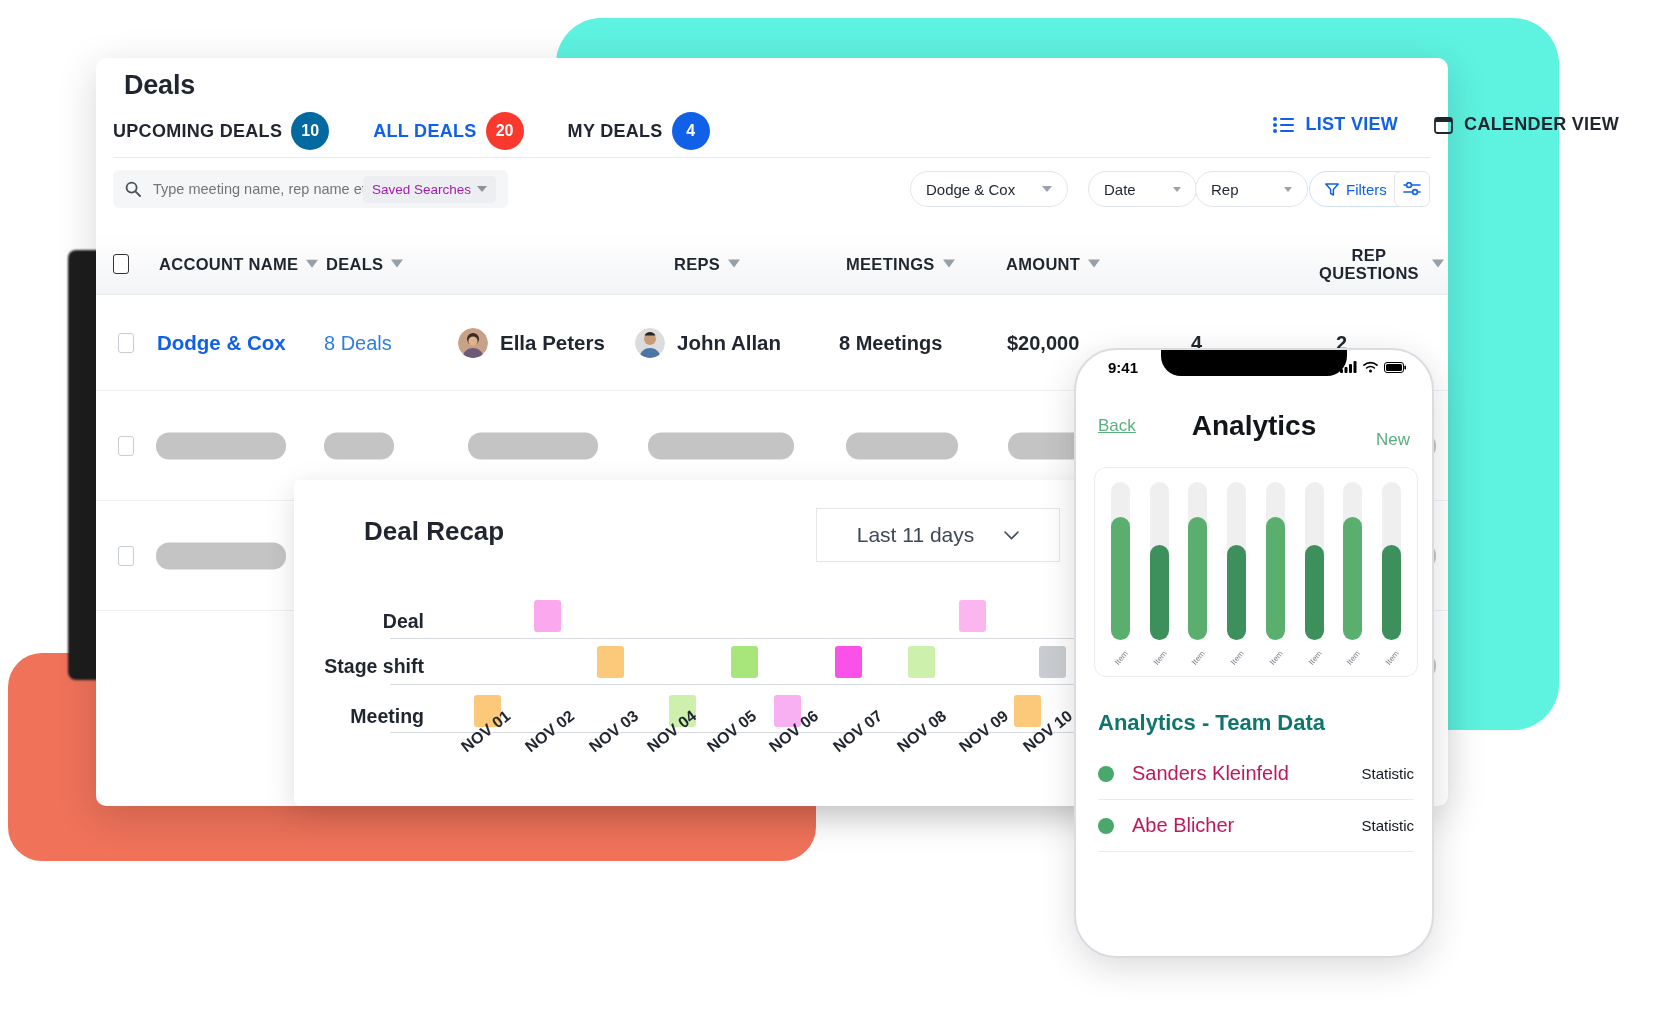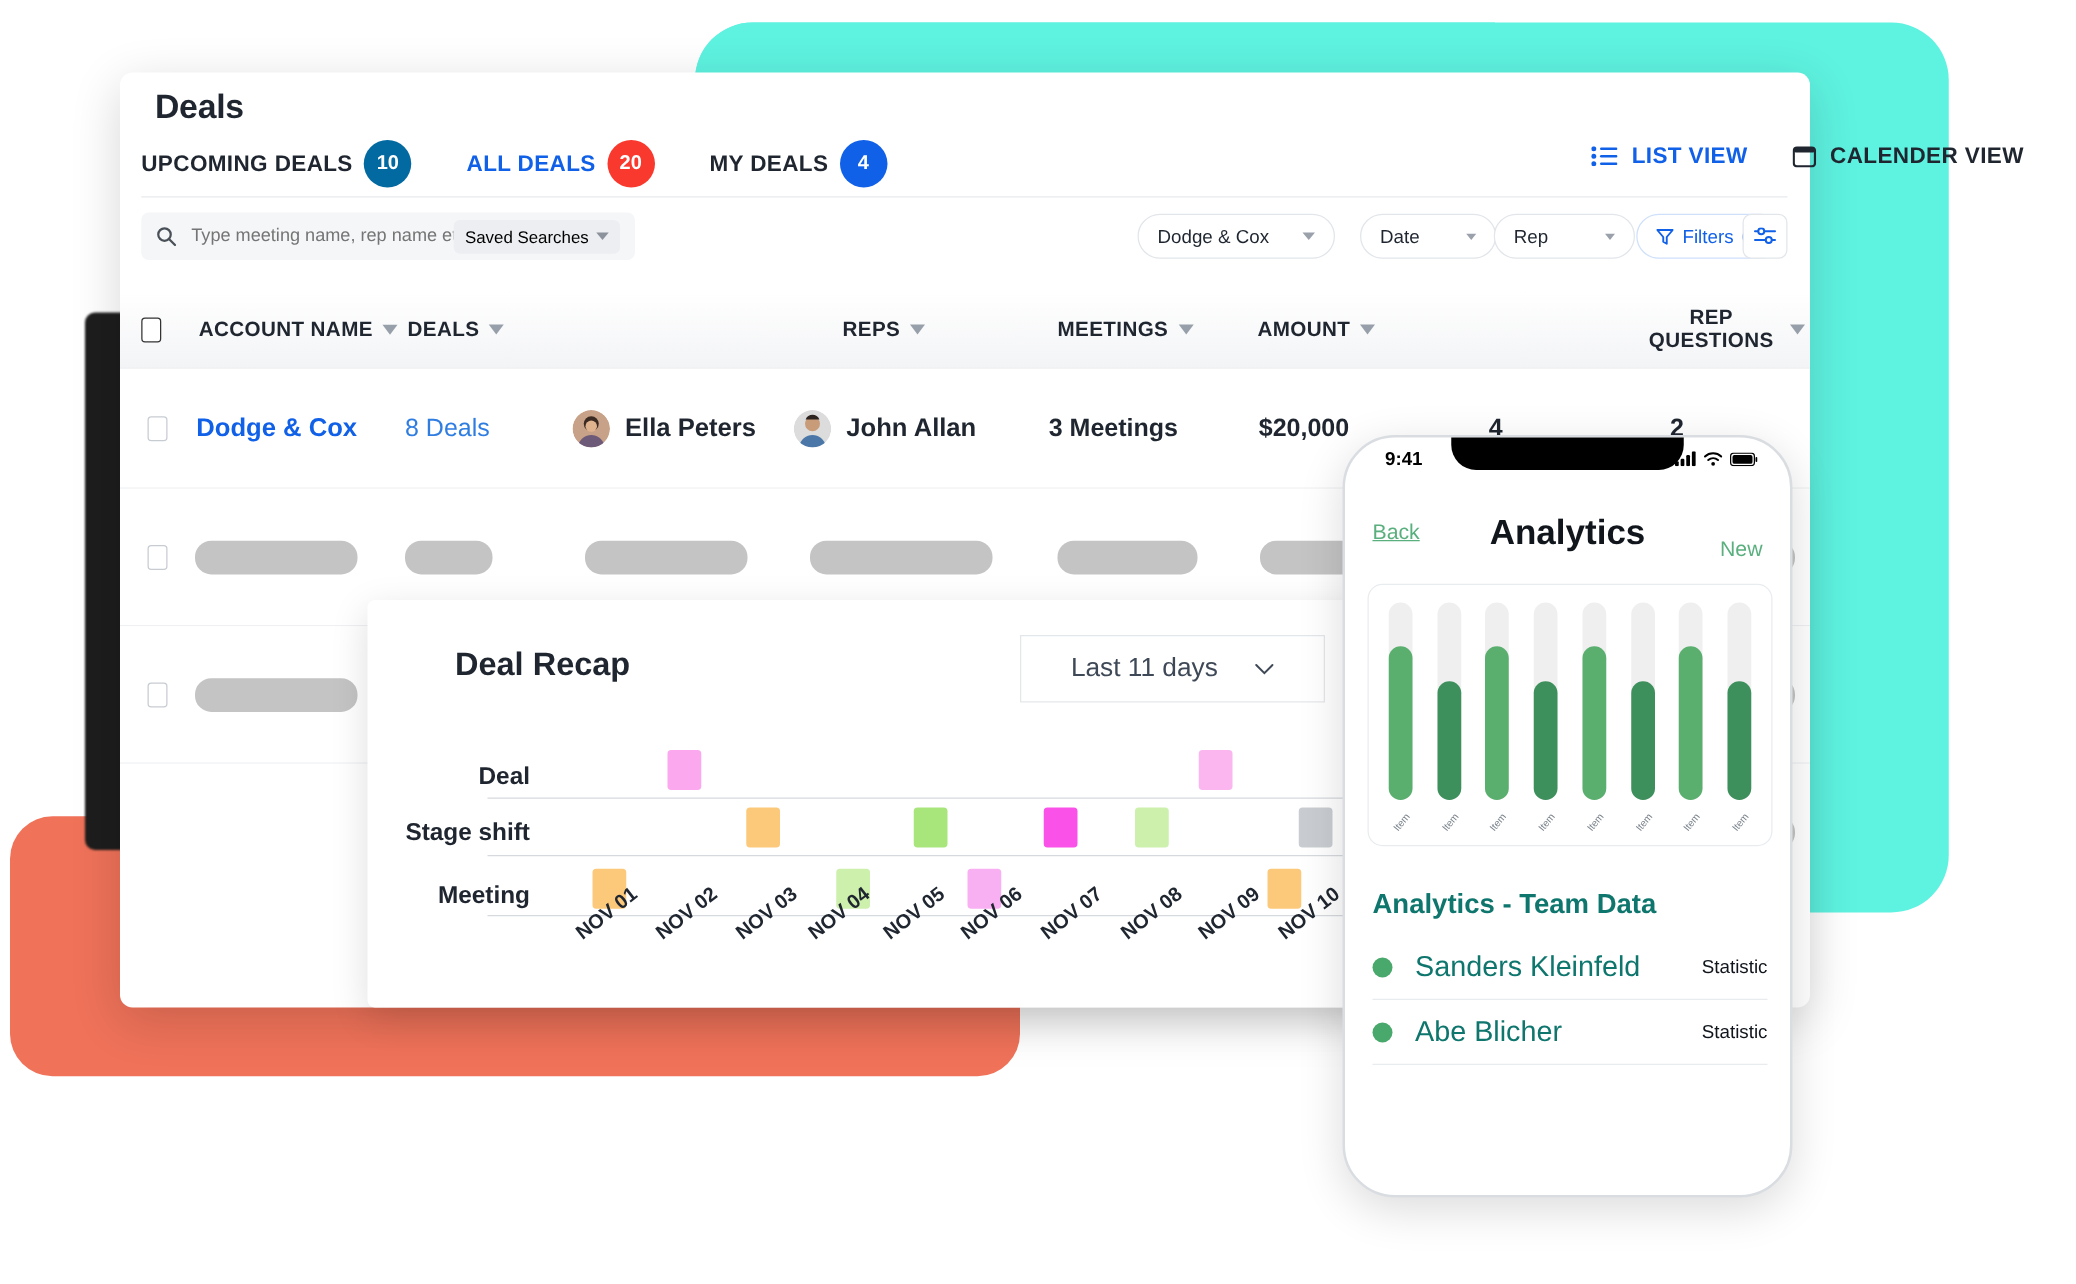--- a/index.html
+++ b/index.html
@@ -71,21 +71,21 @@
     position:absolute; left:0; top:0; width:395px; height:38px;
     background:#f5f6f8; border-radius:6px; display:flex; align-items:center; padding:0 12px;
   }
   .search-ico { width:16px; height:16px; margin-right:12px; flex:none; }
   .search-input {
     border:none; background:transparent; outline:none; flex:1;
     font-family:"Liberation Sans", sans-serif; font-size:14.5px; color:#9aa1ab;
   }
   .saved-btn {
     background:#eceef1; border-radius:5px; height:27px; padding:0 9px;
-    display:flex; align-items:center; gap:6px; font-size:13.5px; color:#000000; cursor:pointer;
+    display:flex; align-items:center; gap:6px; font-size:13.5px; color:#a21caf; cursor:pointer;
   }
   .caret-s { width:0;height:0;border-left:5px solid transparent;border-right:5px solid transparent;border-top:6px solid #8b929b; }
 
   .pill {
     position:absolute; top:1px; height:36px; border:1px solid #e2e6ea; border-radius:19px;
     background:#fff; display:flex; align-items:center; gap:9px; padding:0 15px;
     font-size:15px; color:#1f2630; cursor:pointer; white-space:nowrap;
   }
   .pill .muted { color:#8d949d; }
   .caret-p { width:0;height:0;border-left:5px solid transparent;border-right:5px solid transparent;border-top:6px solid #9aa1ab; }
@@ -177,21 +177,21 @@
   .bfill { position:relative; width:19px; border-radius:10px; }
   .bitem {
     position:absolute; left:2px; bottom:-30px; font-size:8px; color:#7b838c;
     transform:rotate(-50deg); transform-origin:left top; white-space:nowrap;
   }
 
   .ph-sec { position:absolute; left:22px; top:360px; font-size:22px; font-weight:600; color:#0f766e; }
   .ph-list { position:absolute; left:22px; top:398px; width:316px; }
   .ph-item { height:52px; display:flex; align-items:center; border-bottom:1px solid #e9ecef; }
   .dot { width:16px; height:16px; border-radius:50%; background:#49a86b; margin-right:18px; flex:none; }
-  .ph-name { font-size:23px; color:#0f766e; }
+  .ph-name { font-size:20px; color:#be185d; }
   .ph-stat { margin-left:auto; font-size:15px; color:#11161c; }
 </style>
 </head>
 <body>
 
 <div id="stage">
 
   <div class="blob-teal"></div>
   <div class="blob-teal-notch"></div>
   <div class="blob-coral"></div>
@@ -343,21 +343,21 @@
         <svg viewBox="0 0 30 30" width="30" height="30">
           <circle cx="15" cy="15" r="15" fill="#dcdcdc"></circle>
           <circle cx="15" cy="11" r="6" fill="#c89c78"></circle>
           <path d="M9.5 7.5a6 6 0 0 1 11 0z" fill="#2d2420"></path>
           <path d="M4 30c1.5-7 6-10 11-10s9.5 3 11 10z" fill="#4a77a8"></path>
         </svg>
       </span>
       <span class="pname">John Allan</span>
     </div>
     <div class="cell" style="left:743px;">
-      <span class="plain">3 Meetings</span>
+      <span class="plain">8 Meetings</span>
     </div>
     <div class="cell" style="left:911px;">
       <span class="plain">$20,000</span>
     </div>
     <div class="cell" style="left:1095px;">
       <span class="plain">4</span>
     </div>
     <div class="cell" style="left:1240px;">
       <span class="plain">2</span>
     </div>

